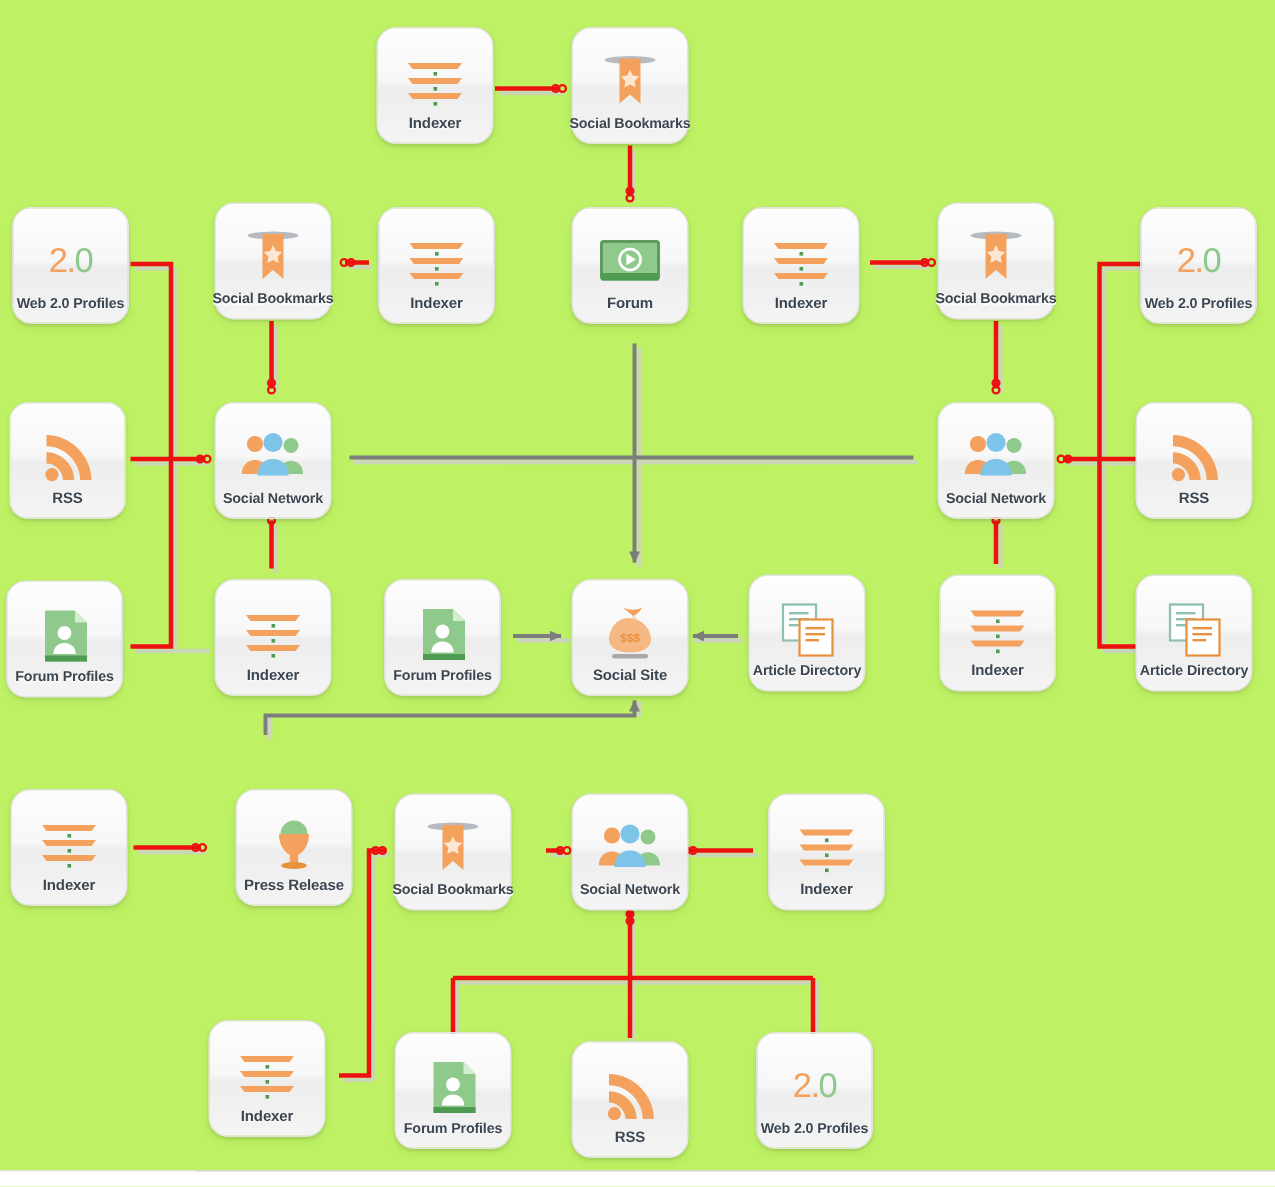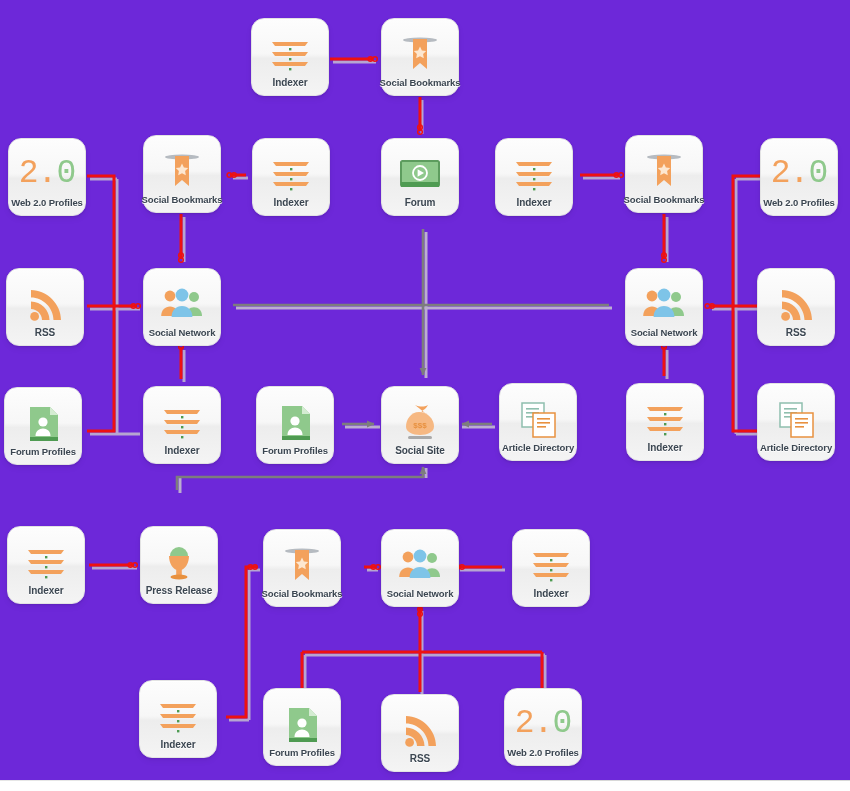--- a/index.html
+++ b/index.html
@@ -6,21 +6,21 @@
   * { box-sizing: border-box; }
   html, body {
     margin: 0; padding: 0;
     background: #ffffff;
     font-family: "Liberation Sans", sans-serif;
   }
   #stage {
     position: relative;
     width: 850px;
     height: 791px;
-    background: #6d28d9;
+    background: #bef264;
     overflow: hidden;
   }
 
   
   #wires {
     position: absolute;
     left: 0; top: 0;
     width: 850px; height: 791px;
     pointer-events: none;
   }
@@ -54,22 +54,22 @@
     font-size: 10px;
     font-weight: bold;
     color: #3b4651;
     letter-spacing: -0.1px;
     text-shadow: 0 1px 0 #fff;
   }
   .node.wide .caption { font-size: 9.5px; text-align: center; }
 
   
   .twozero {
-    font-family: Liberation Mono, monospace;
-    font-size: 33px;
+    font-family: Liberation Sans, sans-serif;
+    font-size: 23px;
     font-weight: 400;
     letter-spacing: -1px;
     margin-top: -7px;
     line-height: 1;
   }
   .twozero .o2 { color: #f3a15c; }
   .twozero .od { color: #f3a15c; }
   .twozero .o0 { color: #8fc98c; }
 
   
@@ -451,21 +451,21 @@
           <path d="M5 28 h36 l-3 4 h-30 z"></path>
         </g>
         <g fill="#4f9b52">
             <rect x="22" y="14" width="2.4" height="2.4"></rect>
         <rect x="22" y="24" width="2.4" height="2.4"></rect>
             <rect x="22" y="34" width="2.4" height="2.4"></rect>
           </g>
       </svg>
         <span class="caption">Indexer</span>
       </div>
-      <div class="node" style="left: 140px; top: 526px;">
+      <div class="node" style="left: 157px; top: 526px;">
         <svg class="glyph" viewBox="0 0 46 42">
         <path d="M14 14 a9 9 0 0 1 18 0 z" fill="#8fc98c"></path>
         <path d="M13 14 h20 c0 8 -4.2 12.5 -7.2 13.8 v5.2 h-5.6 v-5.2 C17.2 26.5 13 22 13 14 z" fill="#f3a15c"></path>
         <ellipse cx="23" cy="35" rx="8.5" ry="2.4" fill="#e8913f"></ellipse>
       </svg>
         <span class="caption">Press Release</span>
       </div>
       <div class="node wide" style="left: 263px; top: 529px;">
         <svg class="glyph" viewBox="0 0 46 42">
         <ellipse cx="23" cy="6" rx="17" ry="2.6" fill="#9fa6ad" opacity="0.75"></ellipse>

